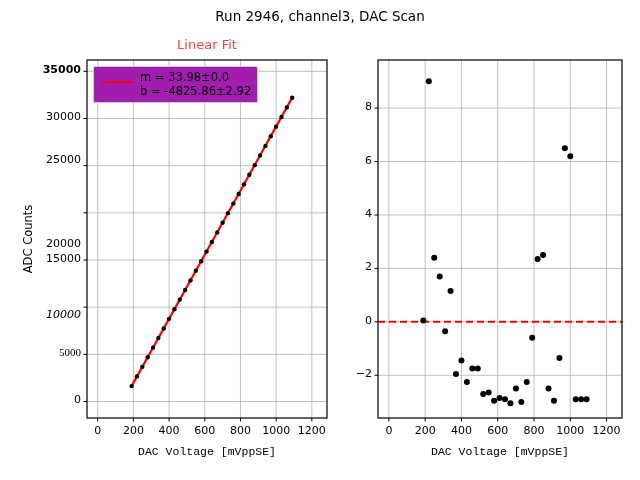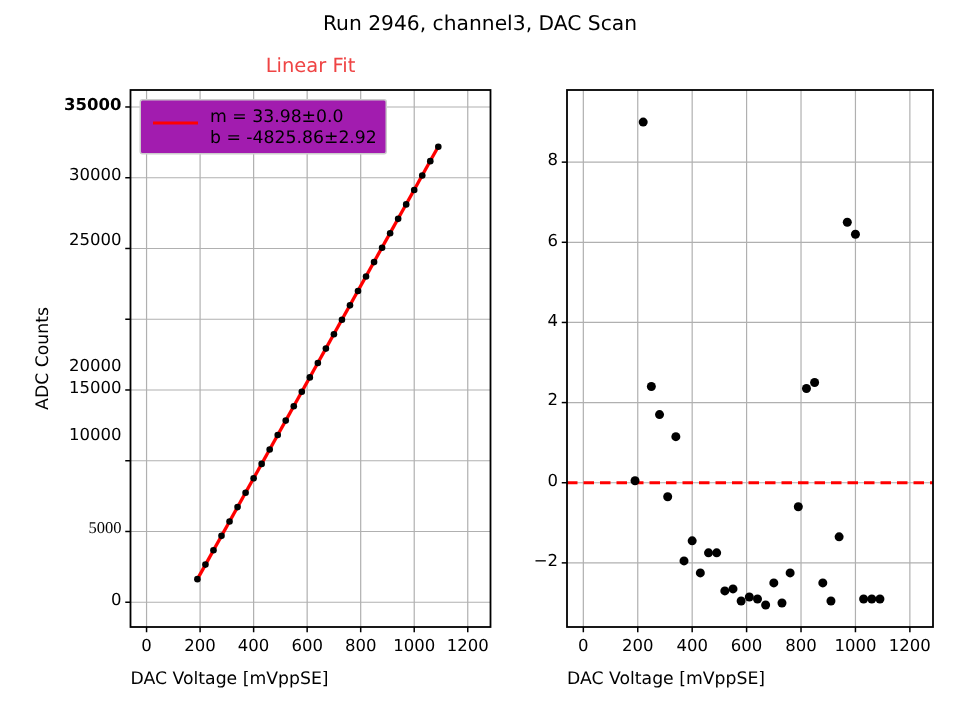--- a/index.html
+++ b/index.html
@@ -32,22 +32,24 @@
     color: #000;
   }
   .axes-title {
     position: absolute;
     text-align: center;
     font-size: 13px;
     color: #ef4444;
   }
   .axis-label {
     position: absolute;
+    text-align: center;
     font-size: 11.5px;
     color: #000;
+    font-family: Liberation Mono, monospace;
   }
   .ylabel-rot {
     position: absolute;
     transform-origin: 0 0;
     transform: rotate(-90deg);
     white-space: nowrap;
     font-size: 11.5px;
     color: #000;
   }
   .tick-label {
@@ -236,21 +238,21 @@
 
 <div class="tick-label tick-x" style="left: 67.7063px; top: 424px; width: 60px;">0</div>
     <div class="tick-label tick-x" style="left: 103.394px; top: 424px; width: 60px;">200</div>
     <div class="tick-label tick-x" style="left: 139.082px; top: 424px; width: 60px;">400</div>
     <div class="tick-label tick-x" style="left: 174.77px; top: 424px; width: 60px;">600</div>
     <div class="tick-label tick-x" style="left: 210.457px; top: 424px; width: 60px;">800</div>
     <div class="tick-label tick-x" style="left: 246.145px; top: 424px; width: 60px;">1000</div>
     <div class="tick-label tick-x" style="left: 281.833px; top: 424px; width: 60px;">1200</div>
     <div class="tick-label tick-y" style="left: 25px; top: 393.491px; width: 56px;">0</div>
     <div class="tick-label tick-y" style="left: 25px; top: 346.324px; width: 56px; font-family: Liberation Serif, serif;">5000</div>
-    <div class="tick-label tick-y" style="left: 25px; top: 283px; width: 56px;">10000</div>
+    <div class="tick-label tick-y" style="left: 25px; top: 308px; width: 56px; font-style: italic;">10000</div>
     <div class="tick-label tick-y" style="left: 25px; top: 251.989px; width: 56px;">15000</div>
     <div class="tick-label tick-y" style="left: 25px; top: 204.822px; width: 56px; margin-top: 32px;">20000</div>
     <div class="tick-label tick-y" style="left: 25px; top: 153px; width: 56px;">25000</div>
     <div class="tick-label tick-y" style="left: 25px; top: 110.487px; width: 56px;">30000</div>
     <div class="tick-label tick-y" style="left: 25px; top: 63.3202px; width: 56px; font-weight: bold;">35000</div>
     <div class="tick-label tick-x" style="left: 358.885px; top: 424px; width: 60px;">0</div>
     <div class="tick-label tick-x" style="left: 395.167px; top: 424px; width: 60px;">200</div>
     <div class="tick-label tick-x" style="left: 431.45px; top: 424px; width: 60px;">400</div>
     <div class="tick-label tick-x" style="left: 467.732px; top: 424px; width: 60px;">600</div>
     <div class="tick-label tick-x" style="left: 504.015px; top: 424px; width: 60px;">800</div>

